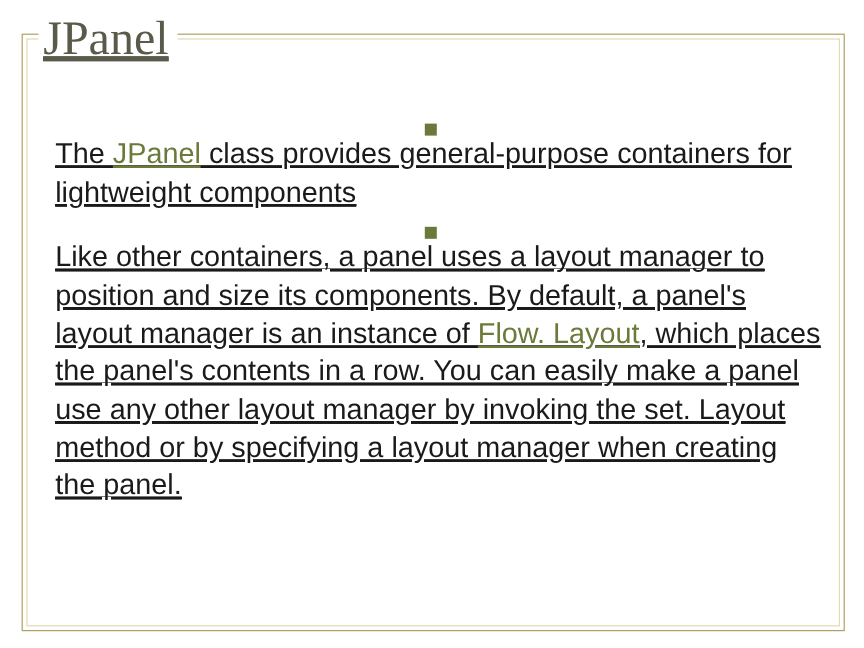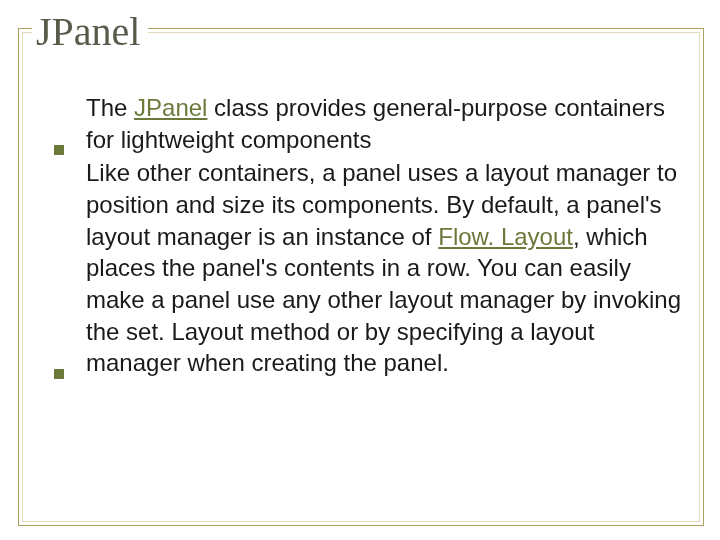--- a/index.html
+++ b/index.html
@@ -1,15 +1,15 @@
 <!DOCTYPE html>
 <html><head>
 <meta charset="utf-8">
 <style>
-  * { margin: 0; padding: 0; box-sizing: border-box; }
+  * { margin: 0; padding: 0; box-sizing: border-box; text-decoration: underline; }
   body {
     width: 720px;
     height: 540px;
     background: #ffffff;
     font-family: Georgia, 'Times New Roman', serif;
     color: #222;
     position: relative;
     overflow: hidden;
   }
   .frame {
@@ -42,22 +42,23 @@
     letter-spacing: 0px;
   }
   .content {
     position: absolute;
     left: 46px;
     top: 92px;
     right: 34px;
   }
   .item {
     display: flex;
-    align-items: flex-end;
+    align-items: center;
     margin-bottom: 2px;
+    flex-direction: column;
   }
   .bullet {
     width: 10px;
     height: 10px;
     background: #6b7a3a;
     margin-top: 11px;
     margin-right: 22px;
     margin-left: 8px;
     flex-shrink: 0;
   }

